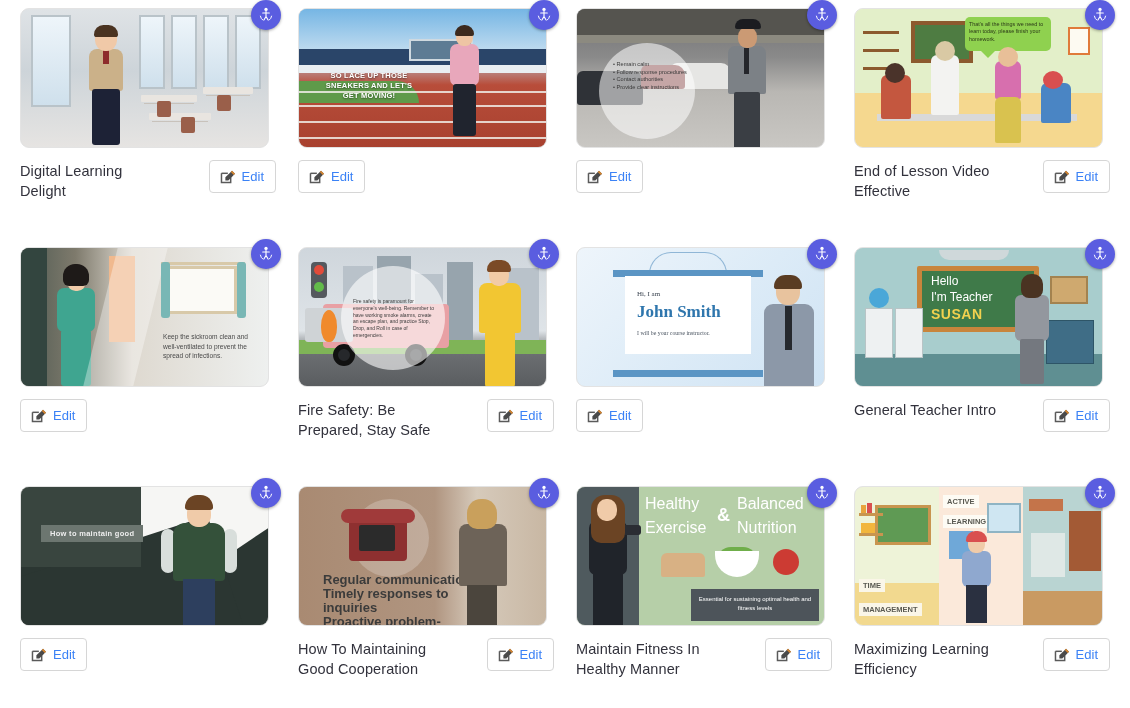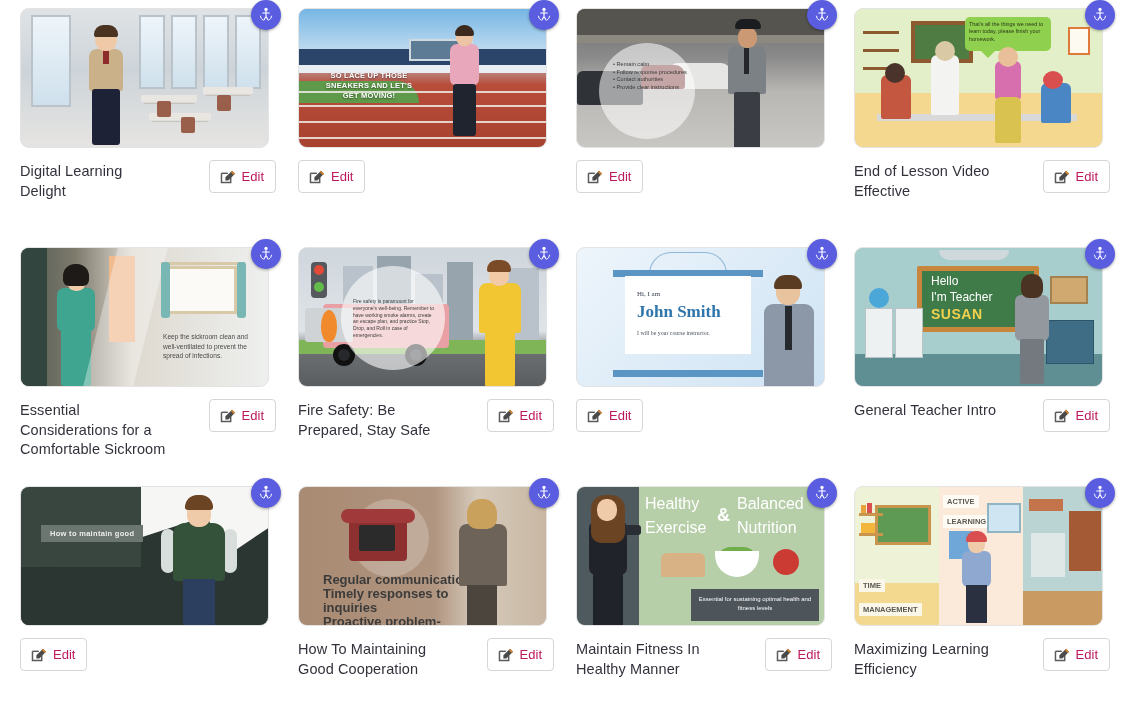--- a/index.html
+++ b/index.html
@@ -44,21 +44,21 @@
     color:#32323c; max-width:152px;
     letter-spacing:.1px;
   }
   .edit-btn {
     flex:0 0 auto;
     display:flex; align-items:center; gap:6px;
     border:1px solid #d6d6d6; background:#fff;
     border-radius:4px; padding:7px 11px 7px 9px;
     cursor:pointer; margin-top:-2px;
   }
-  .edit-btn span { font-size:13px; color:#be185d; }
+  .edit-btn span { font-size:13px; color:#3b82f6; }
   .pen-icon { width:17px; height:17px; display:block; }
 
   
   .sc { position:absolute; inset:0; }
 
   
   .s1{background:linear-gradient(180deg,#dfe3e6 0%,#cdd4d9 45%,#e6e4e2 100%);}
   .s1 .win{position:absolute;top:6px;height:74px;width:26px;background:linear-gradient(180deg,#eef5fa,#cfe0ec);border:2px solid #b9c3c9;}
   .s1 .desk{position:absolute;height:7px;background:#e9e5e0;border-radius:1px;box-shadow:0 5px 0 -3px #c8c2bb;}
   .s1 .chair{position:absolute;width:14px;height:16px;background:#9a5f4a;border-radius:2px;}
@@ -463,21 +463,20 @@
       <div class="badge">
         <svg width="18" height="18" viewBox="0 0 24 24">
             <circle cx="12" cy="4.6" r="2.2" fill="#fff"></circle>
             <path d="M12 7.2 L12 14 M7.6 9.4 L16.4 9.4 M12 14 L9.4 18.4 M12 14 L14.6 18.4" stroke="#fff" stroke-width="1.5" fill="none" stroke-linecap="round"></path>
             <path d="M4.5 13.5 A8 8 0 0 0 8 19" stroke="#fff" stroke-width="1.3" fill="none" stroke-linecap="round"></path>
             <path d="M19.5 13.5 A8 8 0 0 1 16 19" stroke="#fff" stroke-width="1.3" fill="none" stroke-linecap="round"></path>
           </svg>
       </div>
     </div>
     <div class="meta">
-      <div class="title">Essential Considerations for a Comfortable Sickroom</div>
       <button class="edit-btn">
         <svg class="pen-icon" viewBox="0 0 24 24">
             <path d="M3.5 7.5 L3.5 20.5 L16.5 20.5 L16.5 13" fill="none" stroke="#5a5a5a" stroke-width="2.1"></path>
             <path d="M3.5 7.5 L12.5 7.5" fill="none" stroke="#5a5a5a" stroke-width="2.1"></path>
             <path d="M9 17.5 L9 13.2 L18.4 3.8 L22.6 8 L13.2 17.5 Z" fill="#4a4a4a"></path>
             <path d="M18.4 3.8 L22.6 8 L20.8 9.8 L16.6 5.6 Z" fill="#d8862f"></path>
           </svg>
         <span>Edit</span>
       </button>
     </div>

